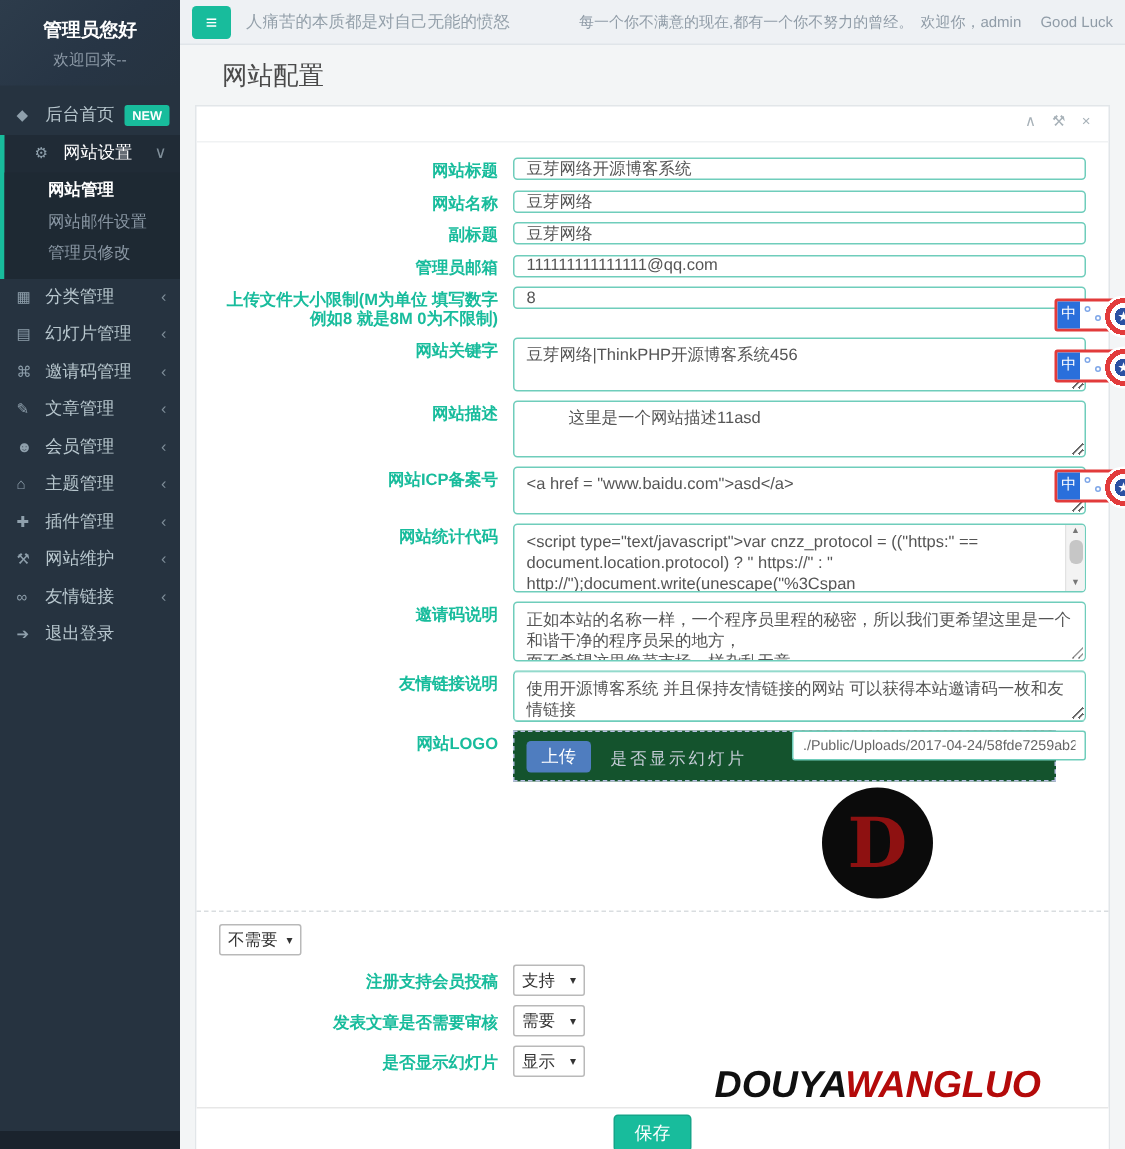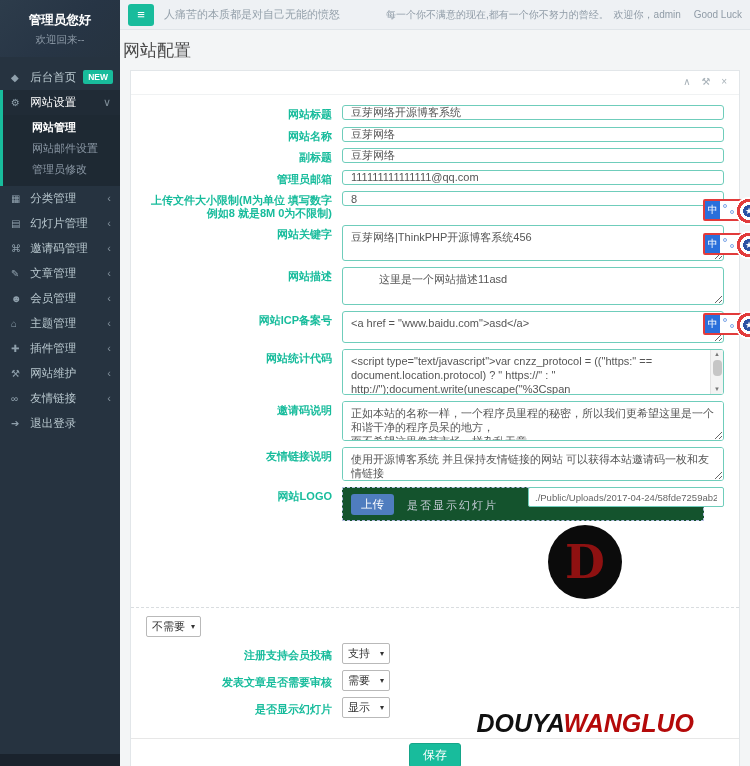--- a/index.html
+++ b/index.html
@@ -13,38 +13,38 @@
   .user-name{font-size:12.5px;font-weight:bold;color:#fff;}
   .user-sub{font-size:10.5px;color:#8b98a5;margin-top:4px;}
   .menu{margin-top:8px;}
   .mi{position:relative;height:25px;line-height:25px;padding-left:11px;font-size:11.5px;
     color:#b8c7ce;cursor:pointer;white-space:nowrap;}
   .mi .ico{display:inline-block;width:16px;color:#8fa0ac;font-size:10px;}
   .mi .chev{position:absolute;right:9px;top:0;color:#7f8e99;font-size:11px;}
   .badge{position:absolute;right:7px;top:5px;background:#18bc9c;color:#fff;font-size:8.5px;
     font-weight:bold;padding:1px 5px;border-radius:2px;line-height:12px;}
   .section-active{background:#202b36;border-left:3px solid #18bc9c;}
-  .section-active .mi{padding-left:8px;color:#fff;}
+  .section-active .mi{padding-left:8px;color:#fff;margin-left:12px;}
   .submenu{background:#1e2933;padding:2px 0 6px;}
   .smi{height:21px;line-height:21px;padding-left:29px;font-size:11px;color:#8a97a4;cursor:pointer;}
   .smi.active{color:#fff;font-weight:bold;}
   .sidebar-bottom{position:absolute;left:0;bottom:0;width:100%;height:12px;background:#1a232d;}
 
   
   .topbar{position:absolute;left:120px;top:0;right:0;height:30px;background:#eef1f4;
     border-bottom:1px solid #e0e5e9;display:flex;align-items:center;}
   .hb{width:26px;height:22px;margin-left:8px;background:#18bc9c;border-radius:3px;color:#fff;
     text-align:center;line-height:22px;font-size:13px;cursor:pointer;flex:none;}
   .motto{margin-left:10px;font-size:11px;color:#95a1ab;flex:1;white-space:nowrap;overflow:hidden;}
   .top-right{font-size:10px;color:#909ca7;margin-right:8px;white-space:nowrap;}
   .top-right .adm{margin:0 10px 0 2px;}
 
   
   .main{position:absolute;left:120px;top:30px;right:0;bottom:0;background:#f3f5f6;}
-  .page-title{height:40px;line-height:42px;padding-left:3px;font-size:17px;color:#4a4a4a;}
+  .page-title{height:40px;line-height:42px;padding-left:28px;font-size:17px;color:#4a4a4a;}
   .panel{position:absolute;top:40px;left:10px;right:10px;bottom:0;background:#fff;
     border:1px solid #e2e6e9;border-bottom:none;}
   .panel-hd{height:24px;border-bottom:1px solid #f0f2f3;position:relative;}
   .panel-tools{position:absolute;right:12px;top:5px;font-size:10px;color:#a7b1b8;}
   .panel-tools span{margin-left:8px;cursor:pointer;}
   .panel-bd{padding:10px 15px 0;position:relative;}
 
   .row{display:flex;margin-bottom:6px;}
   .lbl{width:196px;min-width:196px;text-align:right;padding:3px 10px 0 0;color:#18bc9c;
     font-weight:bold;font-size:11px;line-height:12.5px;}

